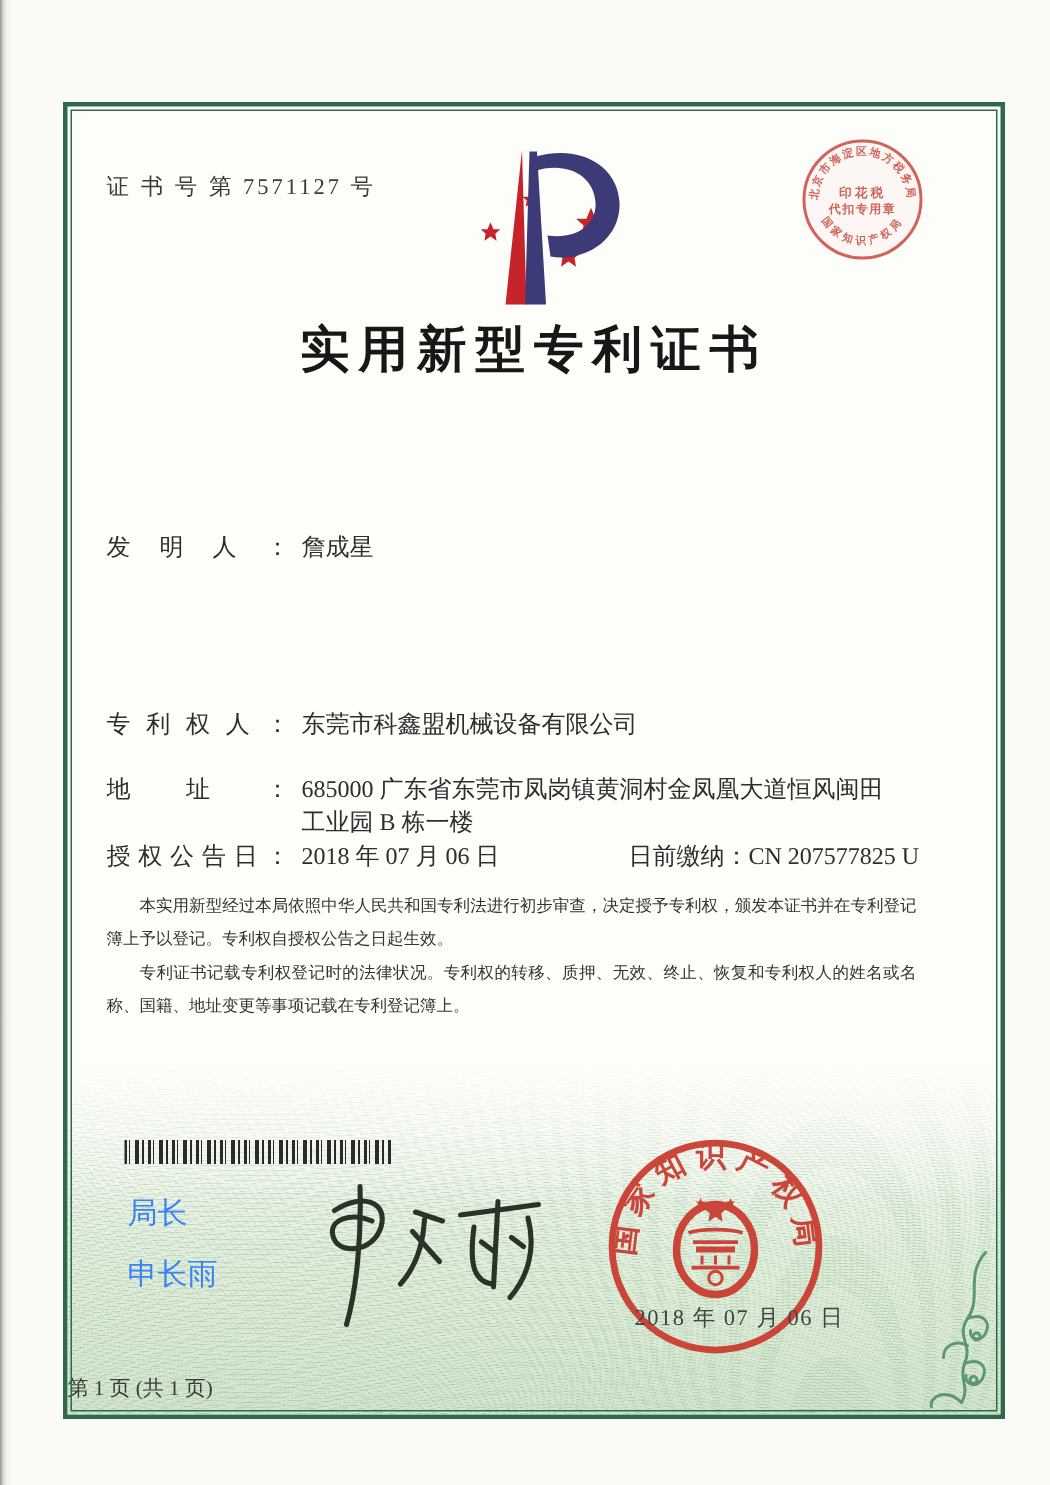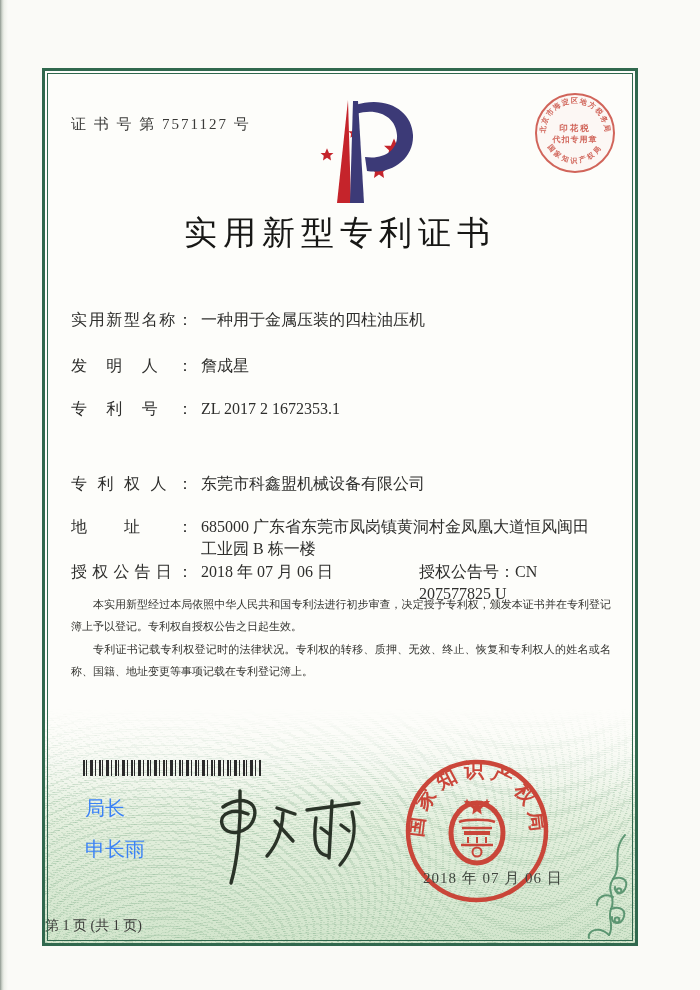--- a/index.html
+++ b/index.html
@@ -7,36 +7,36 @@
     width:700px;height:990px;position:relative;overflow:hidden;
     background:#fafaf7;
     font-family:"Liberation Serif","DejaVu Serif",serif;
     color:#2c2c2a;
   }
   
   .scan-edge{position:absolute;left:0;top:0;bottom:0;width:8px;
     background:linear-gradient(90deg,#8e978f 0,#cfd5cd 2px,#eef0ea 4px,rgba(255,255,255,0) 8px);}
   
   .frame{position:absolute;left:42px;top:68px;width:590px;height:872px;
-    border:3px solid #30684e;background:#fdfdfa;}
+    border:3px solid #30684e;background:#fdfdfa;padding-left:32px;}
   .frame::after{content:"";position:absolute;inset:2px;border:1px solid #30684e;pointer-events:none;z-index:4;}
   
   .guilloche{position:absolute;left:0;right:0;bottom:0;height:235px;z-index:0;
     background:
       repeating-radial-gradient(120% 90% at 20% 135%, rgba(104,158,118,.22) 0 1px, rgba(0,0,0,0) 1px 6px),
       repeating-radial-gradient(120% 90% at 82% 145%, rgba(104,158,118,.18) 0 1px, rgba(0,0,0,0) 1px 7px),
       repeating-radial-gradient(140% 100% at 50% -60%, rgba(104,158,118,.12) 0 1px, rgba(0,0,0,0) 1px 8px),
       linear-gradient(to bottom, rgba(236,244,232,0) 0, rgba(219,234,212,.85) 55%, #d2e5cc 100%);
     -webkit-mask-image:linear-gradient(to bottom, transparent 0, #000 95px);
     mask-image:linear-gradient(to bottom, transparent 0, #000 95px);}
   .cert-no{position:absolute;left:26px;top:44px;font-size:15px;letter-spacing:2px;color:#3a3a38;z-index:2;}
   .logo{position:absolute;left:246px;top:26px;z-index:2;}
   .tax-stamp{position:absolute;left:488px;top:20px;z-index:3;opacity:.88;}
   .title{position:absolute;left:0;right:0;top:140px;text-align:center;margin:0;
-    font-size:33px;font-weight:normal;letter-spacing:6px;color:#171715;z-index:2;}
+    font-size:33px;font-weight:bold;letter-spacing:6px;color:#171715;z-index:2;}
   .row{position:absolute;left:26px;right:24px;font-size:16px;line-height:22px;z-index:2;color:#2e2e2c;}
   .flabel{display:inline-block;width:122px;text-align:justify;text-align-last:justify;vertical-align:top;white-space:nowrap;}
   .fvalue{display:inline-block;margin-left:8px;vertical-align:top;white-space:pre-line;max-width:420px;}
   .grant-right{position:absolute;left:348px;top:0;}
   .body-text{position:absolute;left:26px;width:540px;top:522px;z-index:2;
     font-size:11px;line-height:22.4px;text-align:justify;color:#33332f;}
   .body-text p{margin:0;text-indent:2em;}
   .barcode{position:absolute;left:38px;top:689px;width:178px;height:16px;z-index:2;
     background:repeating-linear-gradient(90deg,#2b2b2b 0 2px,transparent 2px 3px,#2b2b2b 3px 4px,transparent 4px 7px,#2b2b2b 7px 10px,transparent 10px 12px,#2b2b2b 12px 13px,transparent 13px 16px);}
   .director{position:absolute;left:40px;top:724px;z-index:2;font-size:20px;color:#3b82f6;}
@@ -81,41 +81,35 @@
     </text>
     <text x="42" y="40" font-size="8.5" fill="#cb5044" text-anchor="middle" letter-spacing="2" font-weight="bold">印花税</text>
     <text x="42" y="51" font-size="8" fill="#cb5044" text-anchor="middle" letter-spacing="1" font-weight="bold">代扣专用章</text>
     <text font-size="7" fill="#cb5044" letter-spacing="2.4" font-weight="bold">
       <textPath href="#taxBot" startOffset="50%" text-anchor="middle">国家知识产权局</textPath>
     </text>
   </svg>
 
   <h1 class="title">实用新型专利证书</h1>
 
-  <div class="row" style="top:238px">
-    <span class="flabel">实用新型名称：</span><span class="fvalue">一种用于金属压装的四柱油压机</span>
-  </div>
   <div class="row" style="top:284px">
     <span class="flabel">发明人：</span><span class="fvalue">詹成星</span>
-  </div>
-  <div class="row" style="top:327px">
-    <span class="flabel">专利号：</span><span class="fvalue">ZL 2017 2 1672353.1</span>
   </div>
   <div class="row" style="top:402px">
     <span class="flabel">专利权人：</span><span class="fvalue">东莞市科鑫盟机械设备有限公司</span>
   </div>
   <div class="row" style="top:445px">
     <span class="flabel">地址：</span><span class="fvalue">685000 广东省东莞市凤岗镇黄洞村金凤凰大道恒风闽田
 工业园 B 栋一楼</span>
   </div>
 
   <div class="row" style="top:490px">
     <span class="flabel">授权公告日：</span><span class="fvalue">2018 年 07 月 06 日</span>
     <span class="grant-right">
-      <span>授权公告号：</span><span>CN 207577825 U</span>
+      <span>日前缴纳：</span><span>CN 207577825 U</span>
     </span>
   </div>
 
   <div class="body-text">
     <p>本实用新型经过本局依照中华人民共和国专利法进行初步审查，决定授予专利权，颁发本证书并在专利登记簿上予以登记。专利权自授权公告之日起生效。</p>
     <p>专利证书记载专利权登记时的法律状况。专利权的转移、质押、无效、终止、恢复和专利权人的姓名或名称、国籍、地址变更等事项记载在专利登记簿上。</p>
   </div>
 
   <div class="barcode"></div>
 

